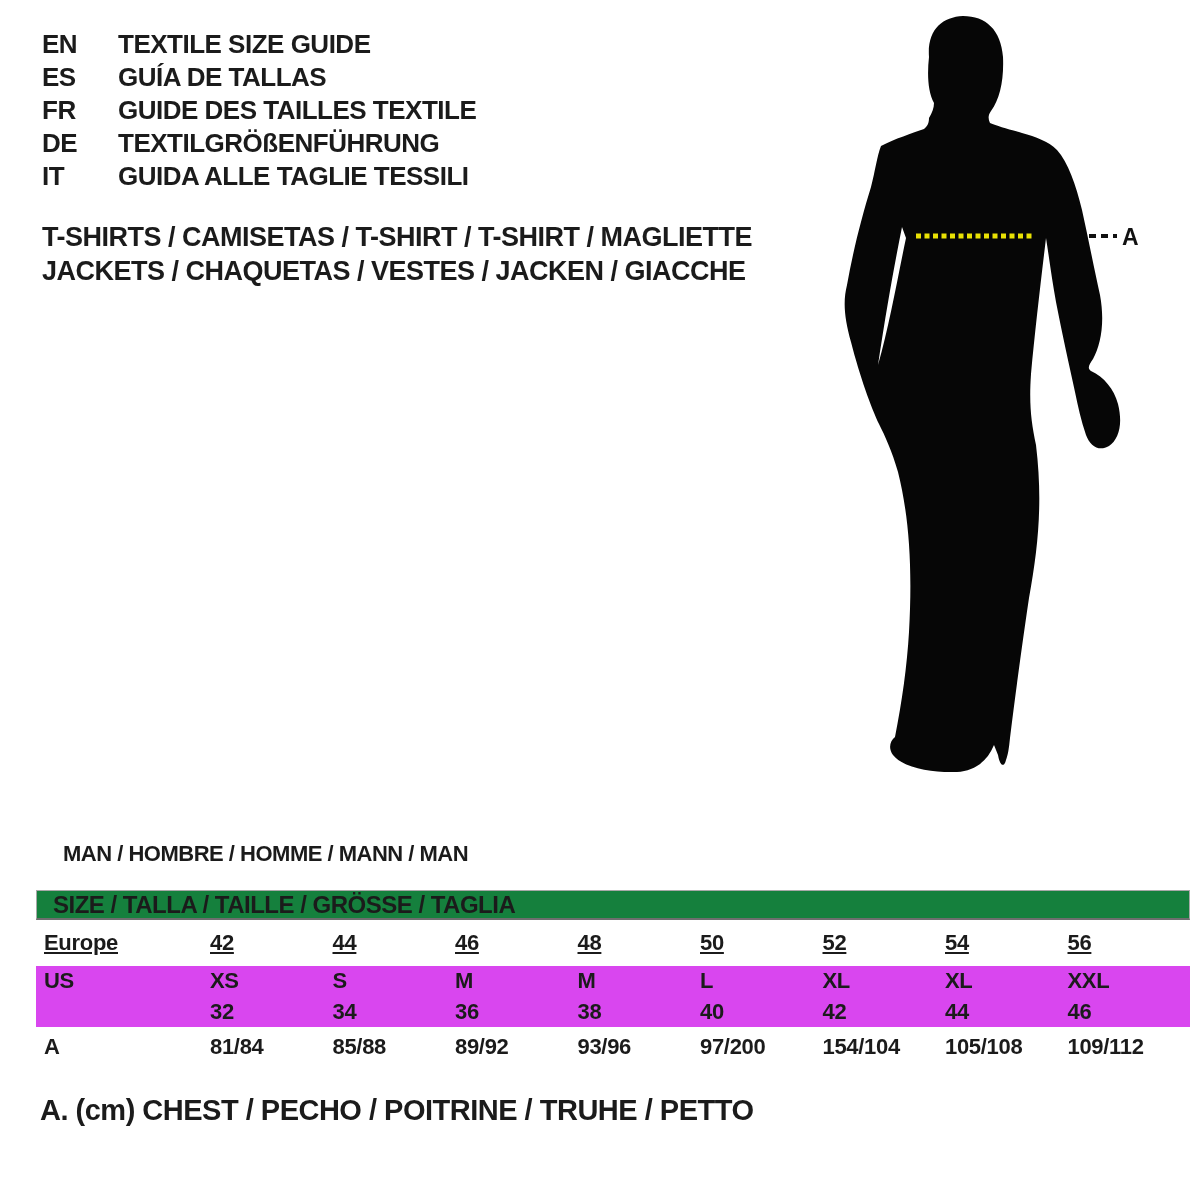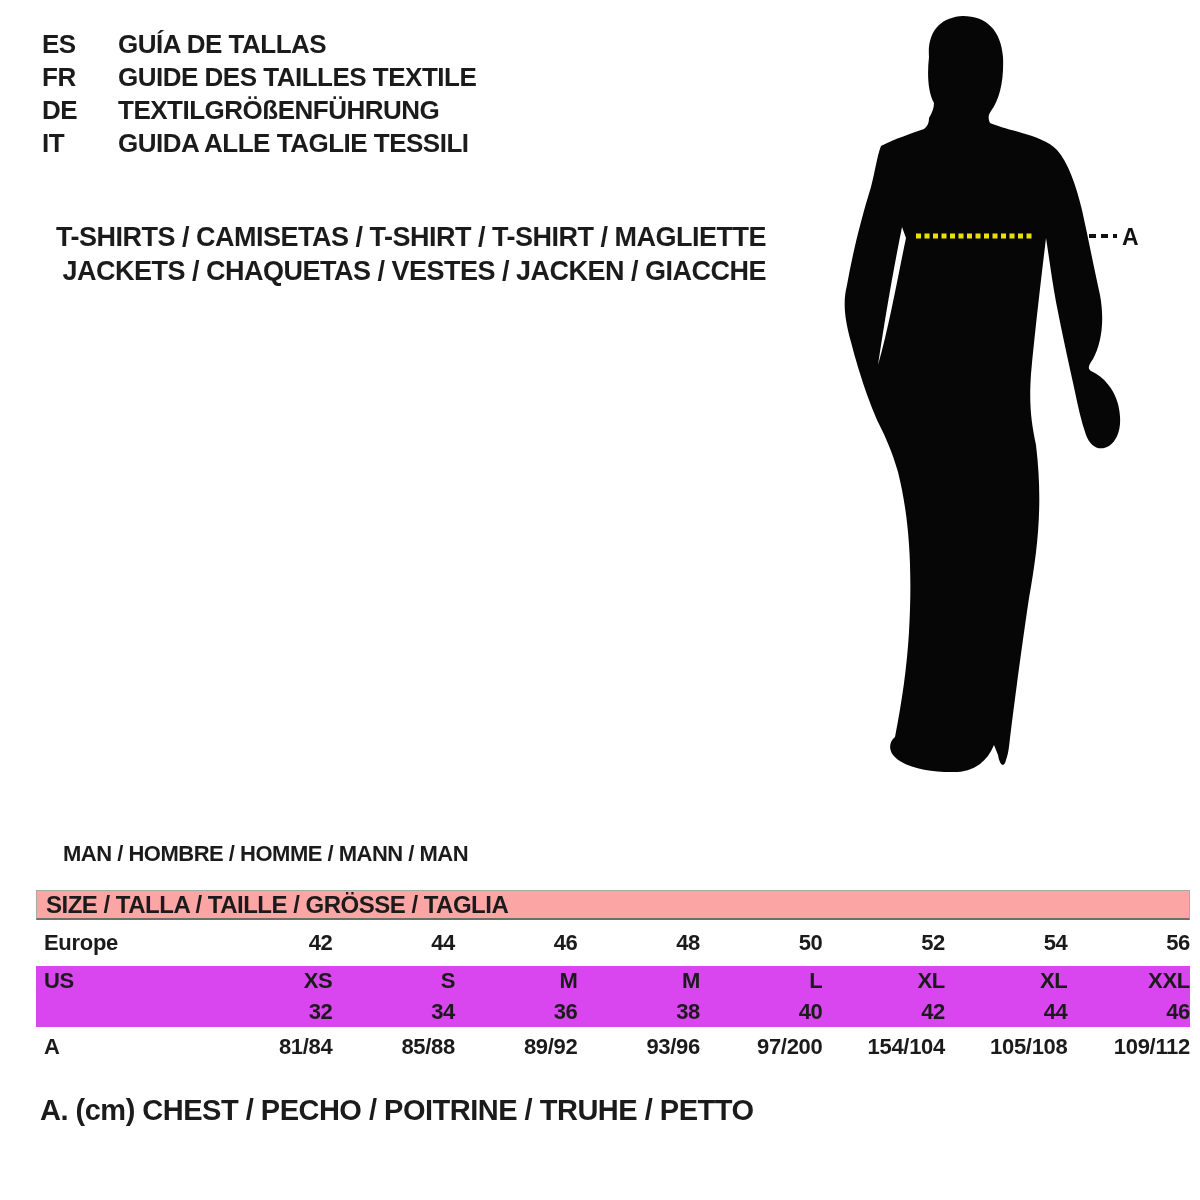--- a/index.html
+++ b/index.html
@@ -12,58 +12,62 @@
   }
   .abs{position:absolute;}
 
   
   .lang-list{left:42px;top:28px;}
   .lang-row{display:flex;height:33px;align-items:center;}
   .lang-code{width:76px;font-size:26px;font-weight:bold;letter-spacing:-0.5px;}
   .lang-label{font-size:26px;font-weight:bold;letter-spacing:-0.5px;white-space:nowrap;}
 
   
-  .product-lines{left:56px;top:220px;text-align:right;}
+  .product-lines{left:42px;top:220px;}
   .product-line{font-size:27px;font-weight:bold;letter-spacing:-0.5px;line-height:34px;white-space:nowrap;}
 
   
   #figure-layer{left:0;top:0;width:1200px;height:1200px;pointer-events:none;}
 
   
   .section-title{left:42px;top:841px;font-size:22px;font-weight:bold;letter-spacing:-0.5px;margin-left:21px;}
 
   
   .size-table{left:36px;top:890px;width:1154px;}
   .size-table-header{
-    background:#fca5a5;
+    background:#15803d;
     border:1px solid #a8a8a8;
     border-bottom:2px solid #6e6e6e;
     height:27px;line-height:27px;
-    padding-left:9px;
+    padding-left:16px;
     font-size:24px;font-weight:bold;letter-spacing:-0.5px;
   }
   table.sizes{border-collapse:collapse;width:100%;table-layout:fixed;}
   table.sizes td{
     font-size:22px;font-weight:bold;letter-spacing:-0.3px;
-    text-align:right;vertical-align:middle;padding:0;
+    text-align:left;vertical-align:middle;padding:0;
   }
   table.sizes td.row-label{text-align:left;padding-left:8px;width:166px;}
   table.sizes tr.shaded{background:#d946ef;}
-  table.sizes tr:nth-child(1) td{height:46px;}
+  table.sizes tr:nth-child(1) td{height:46px;text-decoration:underline;}
   table.sizes tr:nth-child(2) td{height:30px;}
   table.sizes tr:nth-child(3) td{height:31px;}
   table.sizes tr:nth-child(4) td{height:39px;}
 
   
   .footnote{left:40px;top:1094px;font-size:29px;font-weight:bold;letter-spacing:-0.5px;}
 </style>
 </head>
 <body>
 
 <div class="abs lang-list">
+  <div class="lang-row">
+    <span class="lang-code">EN</span>
+    <span class="lang-label">TEXTILE SIZE GUIDE</span>
+  </div>
   <div class="lang-row">
     <span class="lang-code">ES</span>
     <span class="lang-label">GUÍA DE TALLAS</span>
   </div>
   <div class="lang-row">
     <span class="lang-code">FR</span>
     <span class="lang-label">GUIDE DES TAILLES TEXTILE</span>
   </div>
   <div class="lang-row">
     <span class="lang-code">DE</span>

